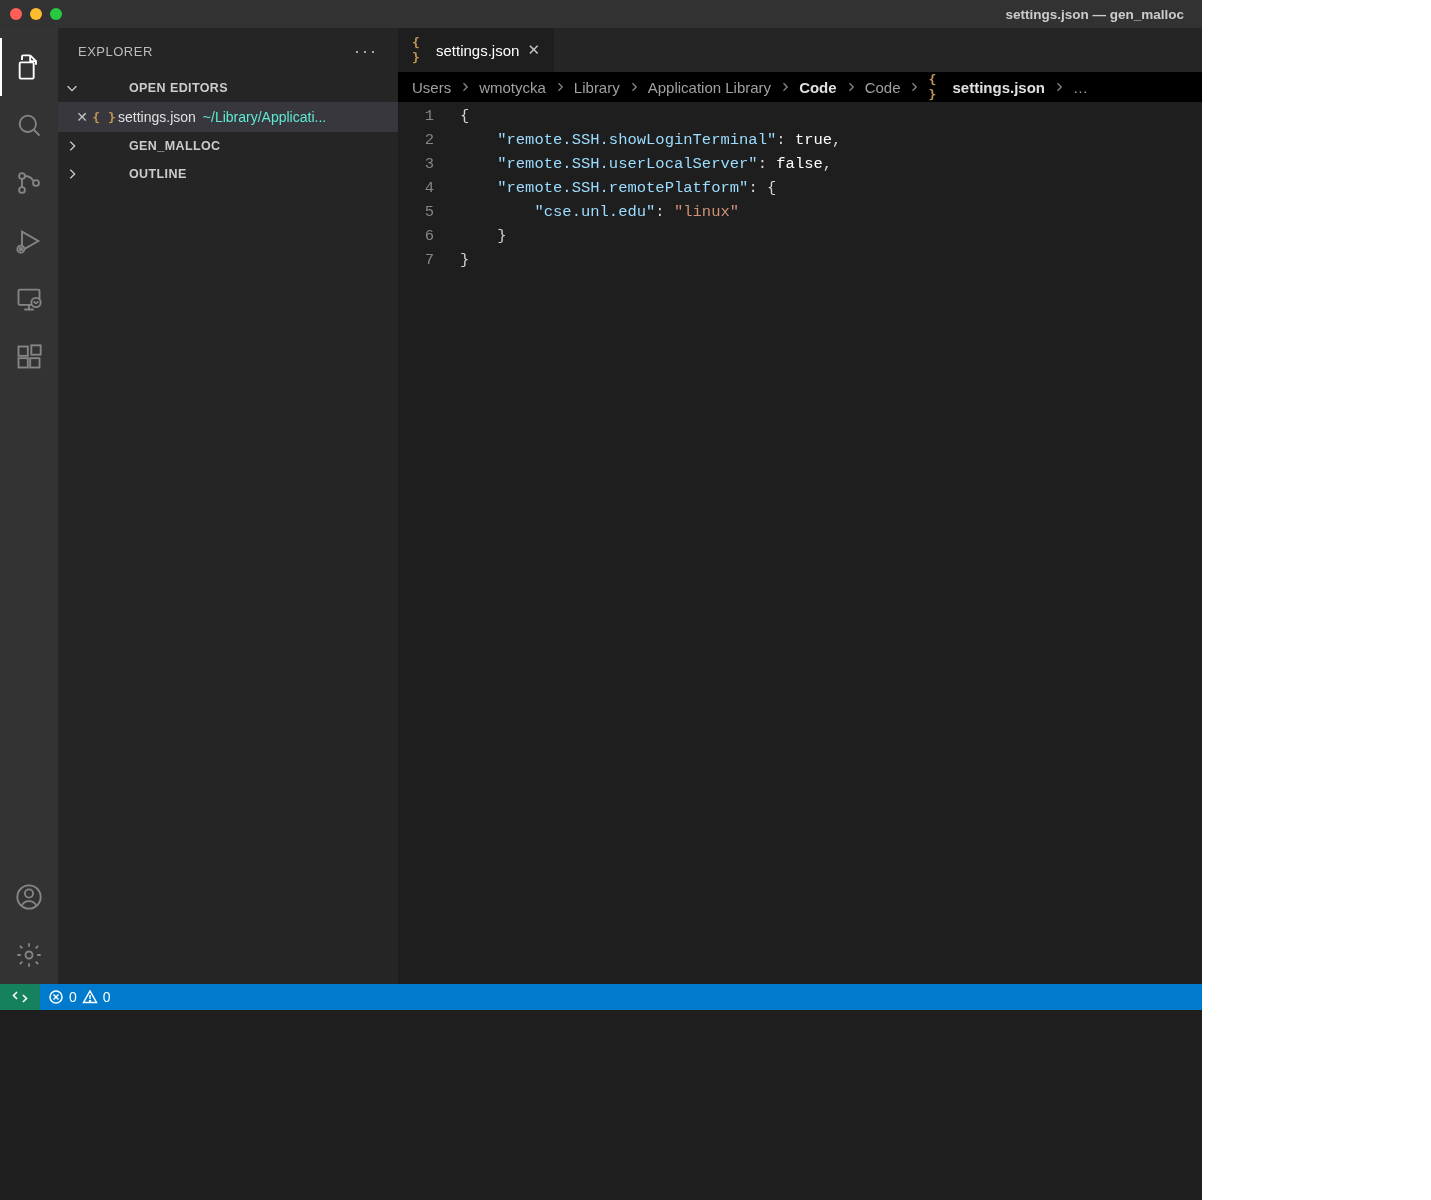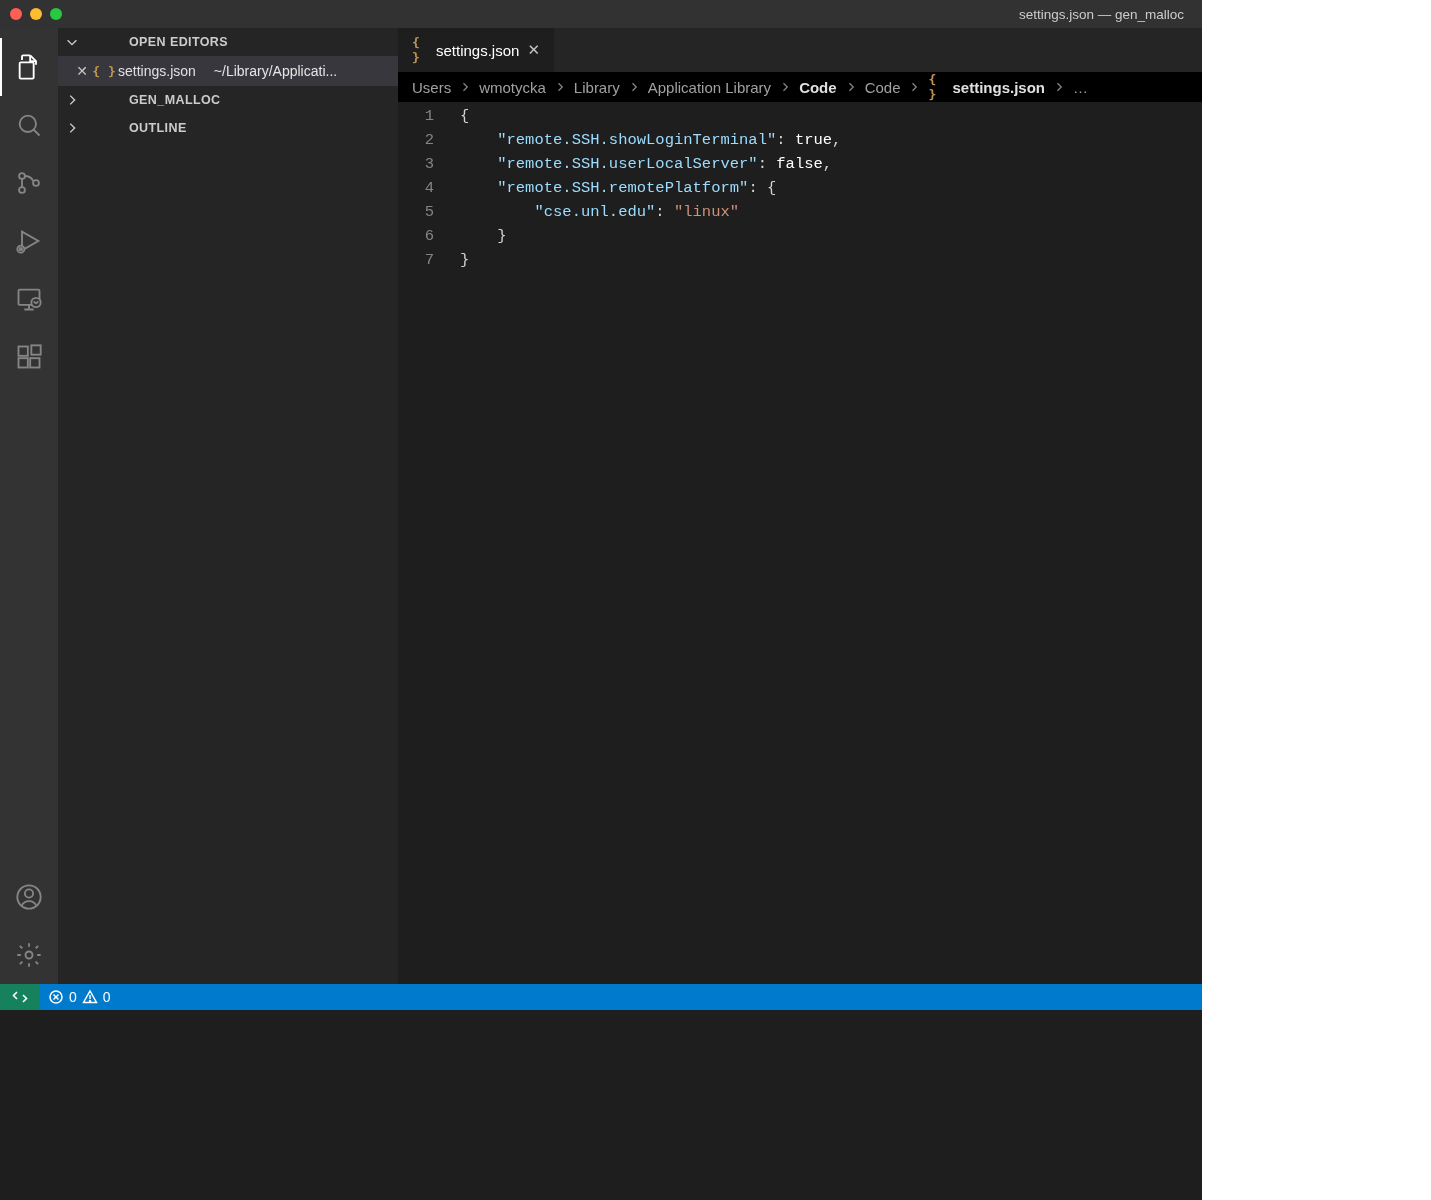--- a/index.html
+++ b/index.html
@@ -13,20 +13,21 @@
       display: flex;
       flex-direction: column;
     }
     .titlebar {
       height: 28px;
       background: #323233;
       display: flex;
       align-items: center;
       padding: 0 10px;
       position: relative;
+      font-weight: bold;
     }
     .traffic-lights { display: flex; gap: 8px; }
     .traffic-light { width: 12px; height: 12px; border-radius: 50%; }
     .traffic-close { background: #ff5f57; }
     .traffic-min { background: #febc2e; }
     .traffic-max { background: #28c840; }
     .window-title {
       position: absolute;
       right: 18px;
       color: #cccccc;
@@ -113,21 +114,21 @@
       background: #37373d;
       font-size: 14px;
       overflow: hidden;
       white-space: nowrap;
       cursor: pointer;
     }
     .open-editor-item .close-x {
       width: 16px; color: #c5c5c5; font-size: 14px; display: inline-flex; justify-content: center;
     }
     .open-editor-item .filename { color: #e0e0e0; }
-    .open-editor-item .filepath { color: #e5e5e5; margin-left: 12px; overflow: hidden; text-overflow: ellipsis; }
+    .open-editor-item .filepath { color: #5eead4; margin-left: 1px; overflow: hidden; text-overflow: ellipsis; }
     .editor-area {
       flex: 1;
       background: #1e1e1e;
       display: flex;
       flex-direction: column;
     }
     .tabs-row {
       height: 44px;
       background: #252526;
       display: flex;
@@ -290,20 +291,24 @@
     </div>
     <div class="activity-icon">
       <svg width="28" height="28" viewBox="0 0 24 24" fill="none" stroke="currentColor" stroke-width="1.6">
             <circle cx="12" cy="12" r="3"></circle>
             <path d="M12 2v3M12 19v3M4.2 4.2l2.1 2.1M17.7 17.7l2.1 2.1M2 12h3M19 12h3M4.2 19.8l2.1-2.1M17.7 6.3l2.1-2.1"></path>
           </svg>
     </div>
   </div>
 
   <div class="sidebar">
+    <div class="sidebar-header">
+      <span>EXPLORER</span>
+      <span class="sidebar-actions">···</span>
+    </div>
     <div class="section-header">
       <span class="chev">
         <svg width="14" height="14" viewBox="0 0 16 16" fill="none" stroke="#cccccc" stroke-width="1.6">
               <polyline points="3 6 8 11 13 6"></polyline>
             </svg>
       </span>
       <span>OPEN EDITORS</span>
     </div>
     <div class="open-editor-item">
       <span class="close-x">✕</span>

